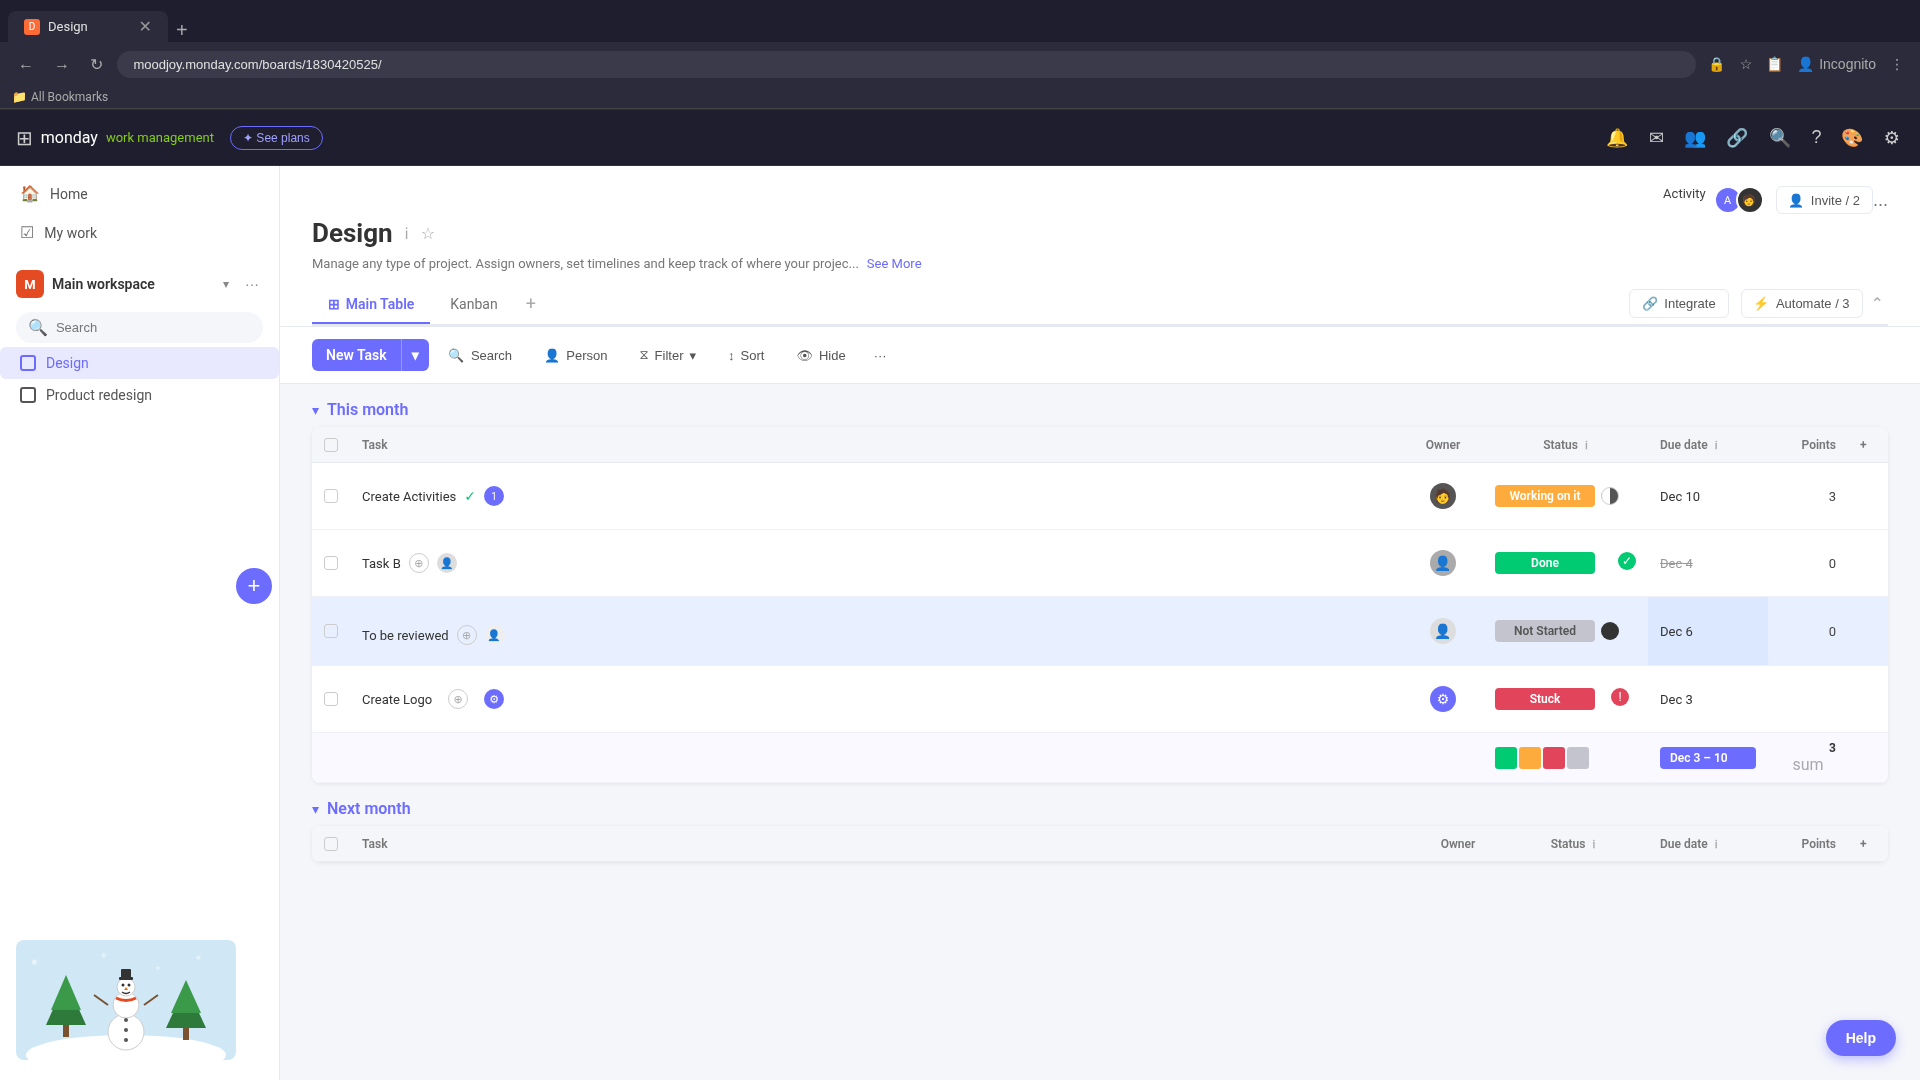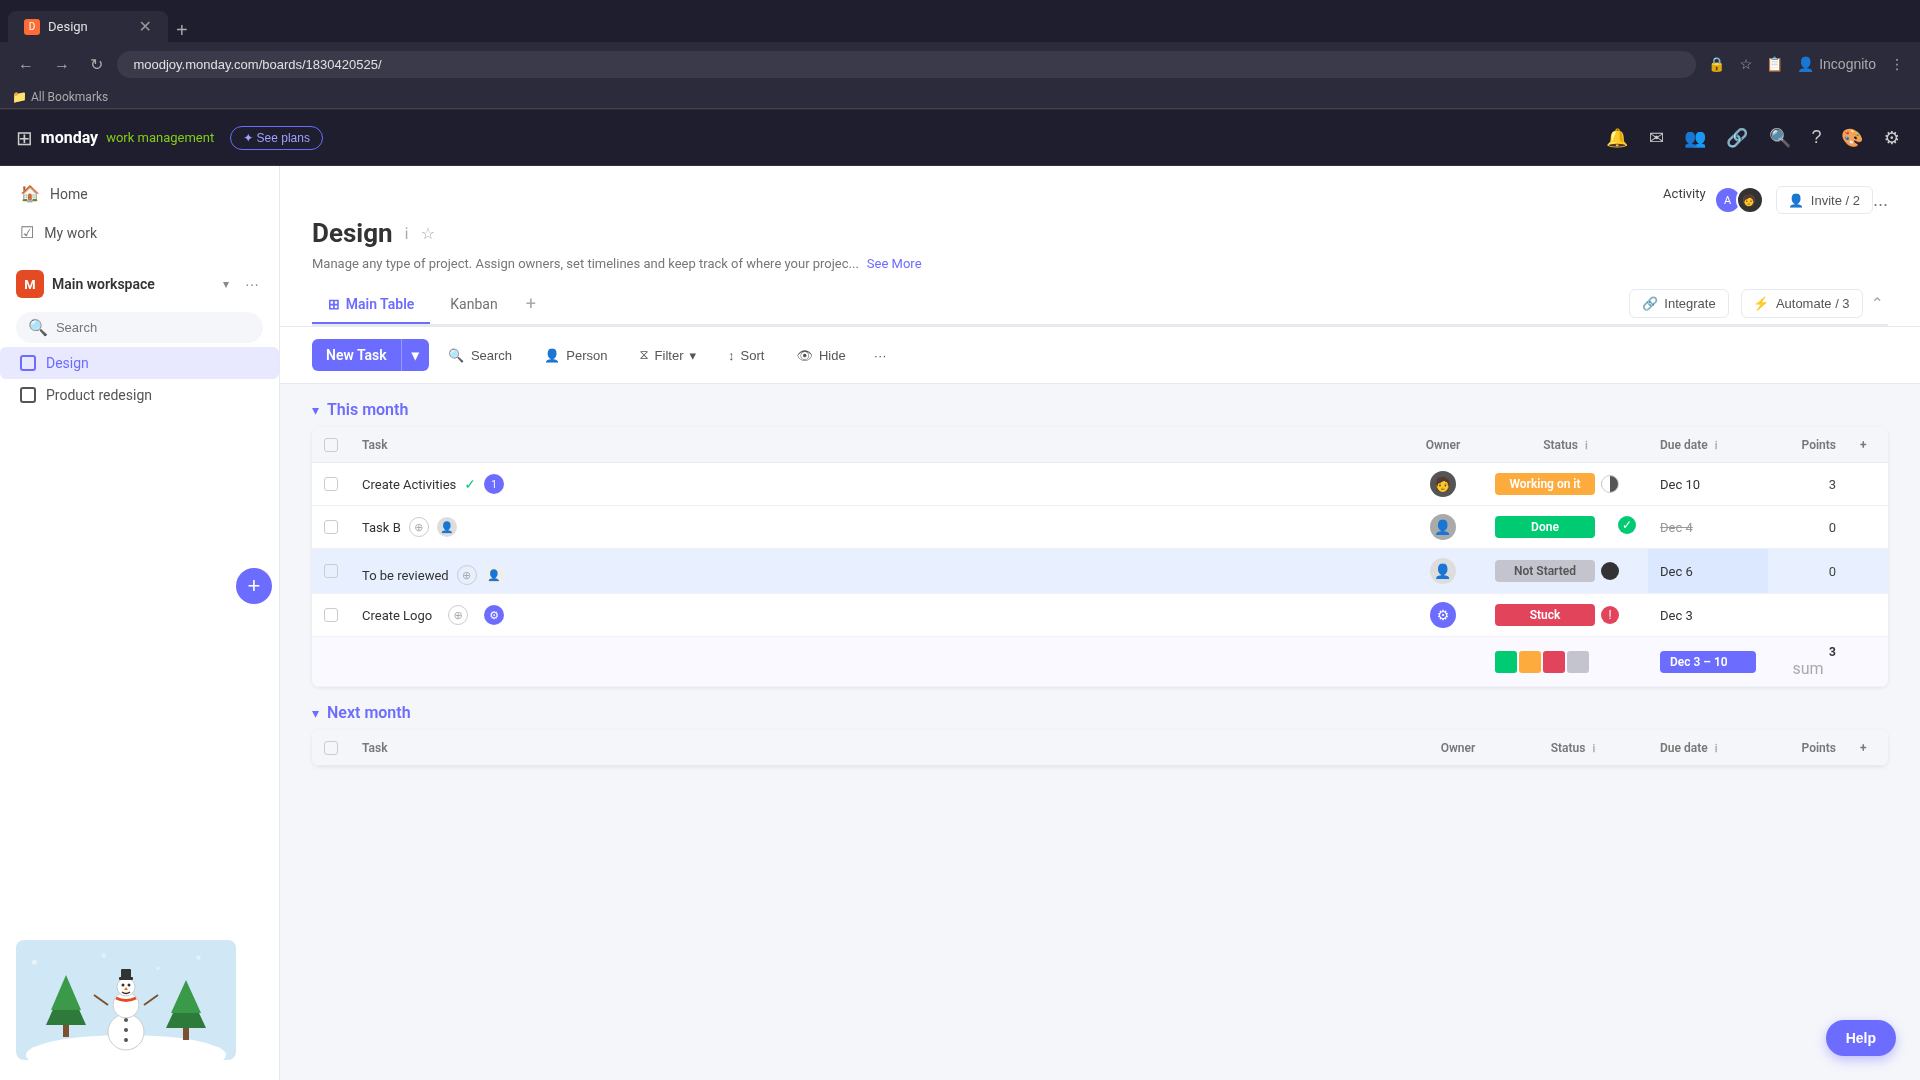--- a/index.html
+++ b/index.html
@@ -16,21 +16,21 @@
     .nav-btn { background: none; border: none; color: #aaa; cursor: pointer; font-size: 16px; padding: 4px 6px; border-radius: 4px; }
     .address-bar { flex: 1; background: #3a3a4a; border: none; border-radius: 20px; padding: 6px 16px; color: #e0e0e0; font-size: 13px; outline: none; }
     .nav-icons { display: flex; align-items: center; gap: 6px; }
     .nav-icon-btn { background: none; border: none; color: #aaa; cursor: pointer; font-size: 14px; padding: 4px; }
     .bookmarks-bar { background: #2b2b3b; padding: 4px 12px; font-size: 12px; color: #aaa; display: flex; align-items: center; gap: 4px; border-bottom: 1px solid #444; }
 
     
     .app-container { display: flex; flex-direction: column; height: calc(1080px - 110px); background: #f5f6fa; }
     .app-header { background: #1e1e2e; display: flex; align-items: center; padding: 0 16px; height: 56px; border-bottom: 1px solid #333; }
     .app-header-logo { display: flex; align-items: center; gap: 8px; color: #fff; font-size: 15px; margin-right: 16px; }
-    .logo-text { color: #fff; font-weight: 700; font-size: 16px; }
+    .logo-text { color: #fff; font-weight: 400; font-size: 16px; }
     .logo-subtext { color: #84cc16; font-size: 13px; }
     .see-plans-btn { border: 1px solid #6c6cff; color: #a0a0ff; background: transparent; padding: 4px 12px; border-radius: 20px; font-size: 12px; cursor: pointer; margin-right: 16px; }
     .header-spacer { flex: 1; }
     .header-icons { display: flex; align-items: center; gap: 12px; }
     .header-icon-btn { background: none; border: none; color: #ccc; cursor: pointer; font-size: 18px; padding: 4px; }
 
     
     .main-layout { display: flex; flex: 1; overflow: hidden; }
 
     
@@ -80,21 +80,21 @@
     .toolbar-more { padding: 7px 8px; }
 
     
     .table-section { padding: 16px 32px; }
     .section-header { display: flex; align-items: center; gap: 8px; margin-bottom: 8px; }
     .section-collapse { background: none; border: none; color: #6c6cff; cursor: pointer; font-size: 14px; }
     .section-title { font-size: 16px; font-weight: 600; color: #6c6cff; }
 
     .task-table { width: 100%; border-collapse: collapse; background: white; border-radius: 8px; overflow: hidden; box-shadow: 0 1px 4px rgba(0,0,0,0.08); }
     .task-table th { background: #f5f6fa; padding: 10px 12px; font-size: 12px; font-weight: 600; color: #777; text-align: left; border-bottom: 1px solid #e6e9f0; }
-    .task-table td { padding: 8px 12px; font-size: 13px; color: #444; border-bottom: 1px solid #f0f0f8; }
+    .task-table td { padding: 20px 12px; font-size: 13px; color: #444; border-bottom: 1px solid #f0f0f8; }
     .task-table tr.highlighted td { background: #e8f0ff; }
 
     .checkbox { width: 14px; height: 14px; border: 1px solid #ccc; border-radius: 3px; cursor: pointer; }
     .task-name { font-size: 13px; color: #333; }
 
     .owner-avatar { width: 26px; height: 26px; border-radius: 50%; display: flex; align-items: center; justify-content: center; font-size: 14px; }
 
     .status-badge { padding: 4px 10px; border-radius: 4px; font-size: 12px; font-weight: 600; color: white; text-align: center; min-width: 100px; }
     .status-working { background: #fdab3d; }
     .status-done { background: #00ca72; }
@@ -471,21 +471,21 @@
                 <div style="display:flex; align-items:center; gap:16px;">
                   <span class="task-name">Create Logo</span>
                   <span style="width:20px;height:20px;border-radius:50%;border:1px solid #ccc;display:inline-flex;align-items:center;justify-content:center;font-size:11px;color:#aaa;">⊕</span>
                   <span style="width:20px;height:20px;border-radius:50%;background:#6c6cff;color:white;display:inline-flex;align-items:center;justify-content:center;font-size:11px;">⚙</span>
                 </div>
               </td>
               <td style="text-align:center;">
                 <div class="owner-avatar" style="background:#6c6cff; margin:auto; color:white;">⚙</div>
               </td>
               <td>
-                <div style="display:flex; align-items:center; gap:6px;">
+                <div style="display:flex; gap:16px;">
                   <div class="status-badge status-stuck">Stuck</div>
                   <div style="width:18px;height:18px;border-radius:50%;background:#e2445c;color:white;display:flex;align-items:center;justify-content:center;font-size:12px;flex-shrink:0;">!</div>
                 </div>
               </td>
               <td>
                 <span class="due-date">Dec 3</span>
               </td>
               <td class="points-cell">
                 <span></span>
               </td>

